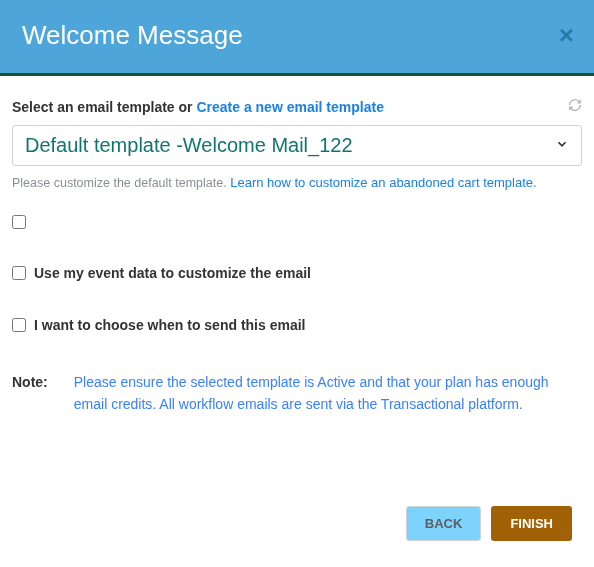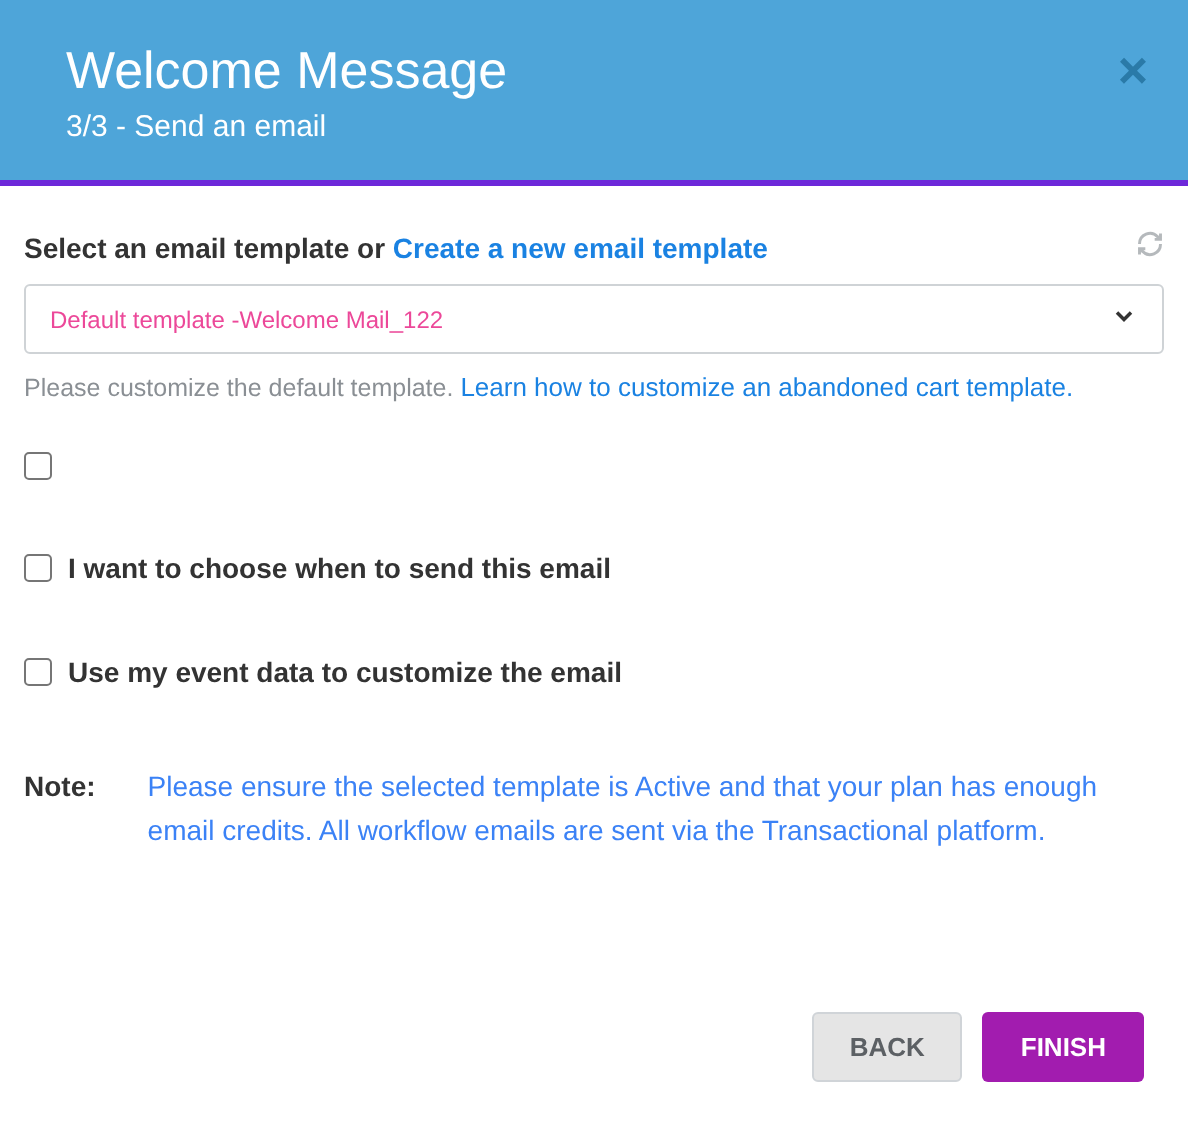--- a/index.html
+++ b/index.html
@@ -6,23 +6,23 @@
   body {
     font-family: -apple-system, BlinkMacSystemFont, "Segoe UI", Arial, sans-serif;
     background: #fff;
     width: 594px;
     height: 567px;
     overflow: hidden;
     color: #333;
   }
   .header {
     background: #4ea5d9;
-    padding: 20px 22px 18px 33px;
+    padding: 20px 22px 18px 22px;
     position: relative;
-    border-bottom: 3px solid #6d28d9;
+    border-bottom: 3px solid #14532d;
   }
   .header-title {
     color: #fff;
     font-size: 26px;
     font-weight: 400;
     margin-bottom: 4px;
   }
   .header-sub {
     color: #fff;
     font-size: 15px;
@@ -66,22 +66,22 @@
     font-size: 14px;
     cursor: pointer;
     font-weight: 600;
   }
   .refresh svg { width: 14px; height: 14px; }
   .dropdown {
     position: relative;
     border: 1px solid #cfd3d6;
     border-radius: 3px;
     padding: 8px 12px;
-    font-size: 12px;
-    color: #ec4899;
+    font-size: 20px;
+    color: #0f766e;
     background: #fff;
     cursor: pointer;
     display: flex;
     justify-content: space-between;
     align-items: center;
   }
   .chevron {
     font-size: 14px;
     color: #333;
   }
@@ -135,36 +135,35 @@
   }
   .btn {
     padding: 9px 18px;
     font-size: 13px;
     font-weight: 600;
     border-radius: 3px;
     cursor: pointer;
     border: 1px solid transparent;
   }
   .btn-back {
-    background: #e5e5e5;
+    background: #7dd3fc;
     border: 1px solid #d0d4d8;
     color: #5c6064;
   }
   .btn-finish {
-    background: #a21caf;
+    background: #a16207;
     color: #fff;
     text-align: center;
   }
 </style>
 </head>
 <body>
 
 <div class="header">
   <div class="header-title">Welcome Message</div>
-  <div class="header-sub">3/3 - Send an email</div>
   <div class="close-btn">
     <span>×</span>
   </div>
 </div>
 
 <div class="body">
 
   <div class="row-top">
     <div class="select-label">
       <span>Select an email template or </span><a class="link">Create a new email template</a>
@@ -190,25 +189,25 @@
   <div class="hint">
     <span>Please customize the default template. </span><a class="link">Learn how to customize an abandoned cart template.</a>
   </div>
 
   <div class="checks">
     <label class="check-row">
       <input type="checkbox" style="">
     </label>
     <label class="check-row">
       <input type="checkbox" style="">
-      <span>I want to choose when to send this email</span>
+      <span>Use my event data to customize the email</span>
     </label>
     <label class="check-row">
       <input type="checkbox" style="">
-      <span>Use my event data to customize the email</span>
+      <span>I want to choose when to send this email</span>
     </label>
   </div>
 
   <div class="note">
     <div class="note-label">Note:</div>
     <div class="note-text">Please ensure the selected template is Active and that your plan has enough email credits. All workflow emails are sent via the Transactional platform.</div>
   </div>
 
 </div>
 

